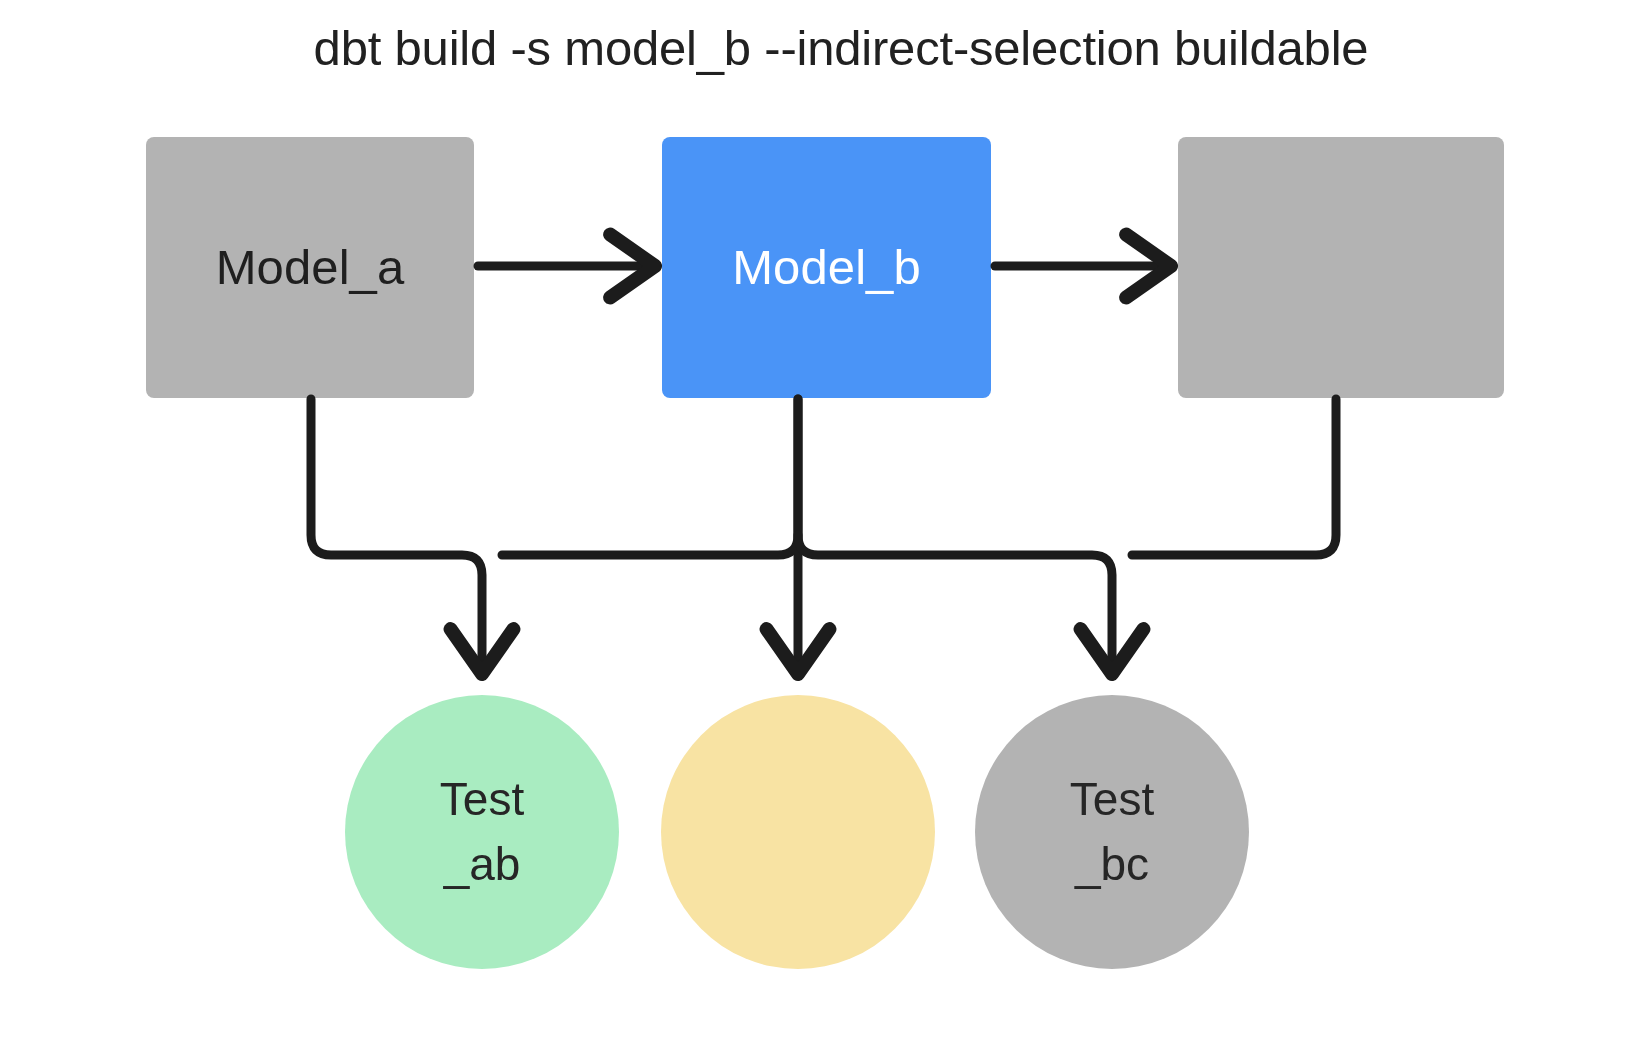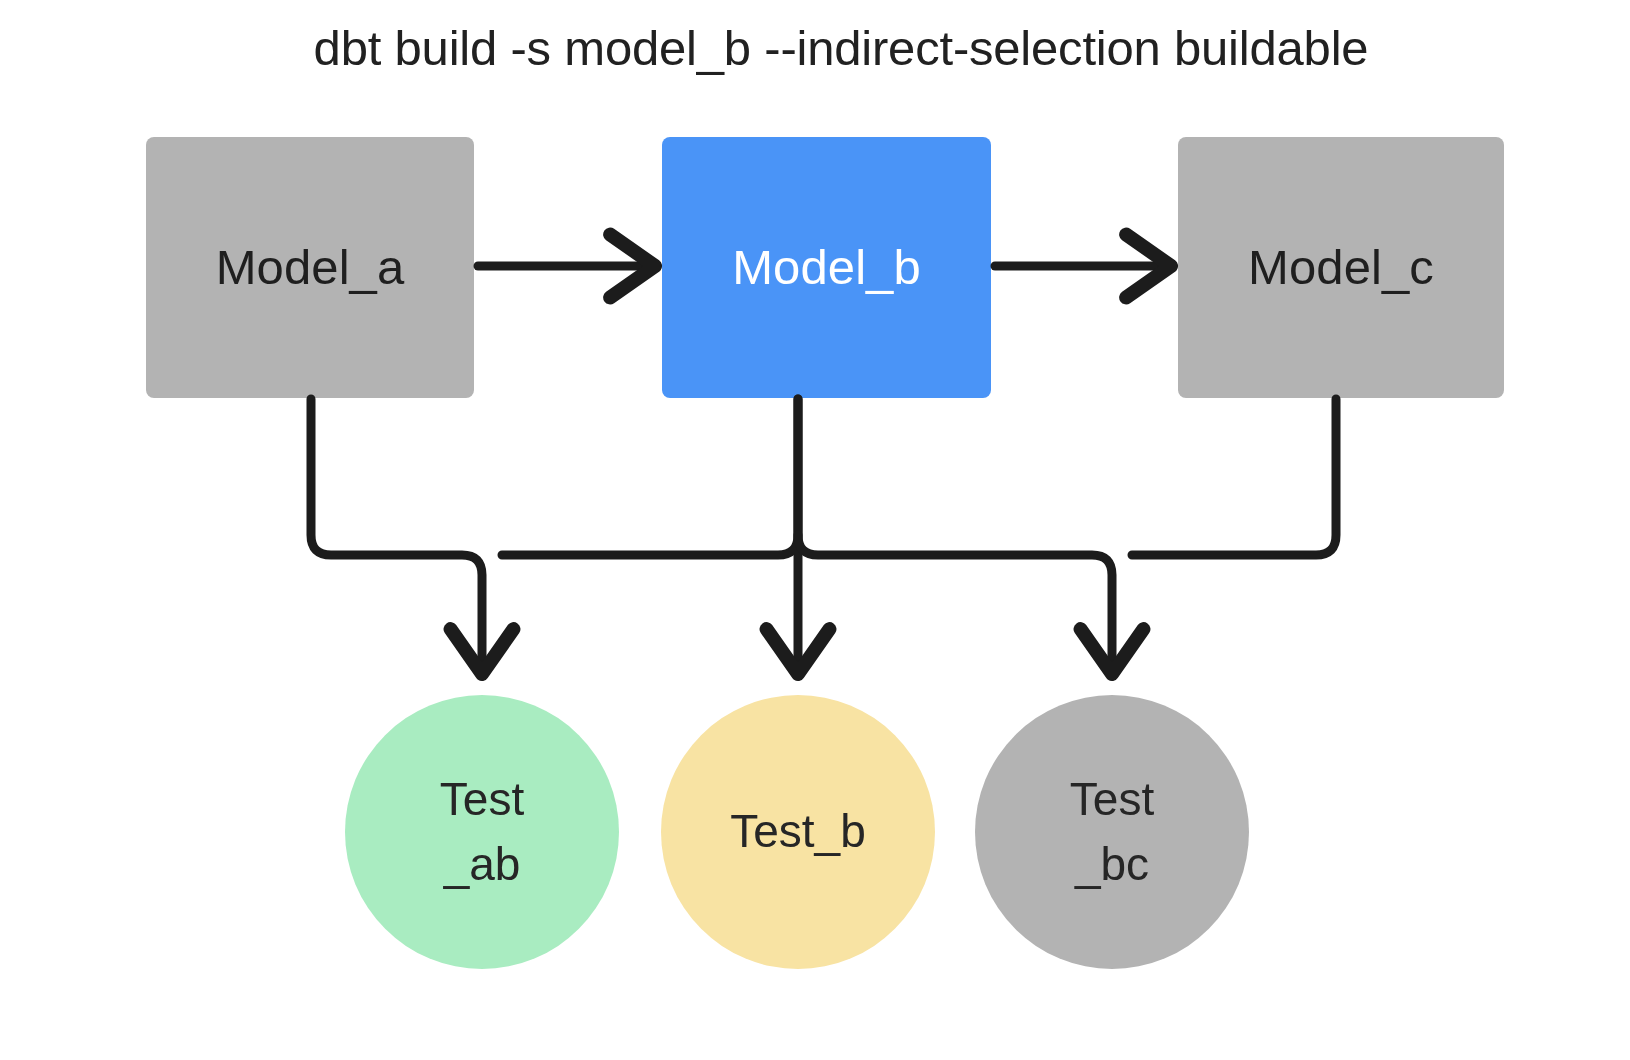--- a/index.html
+++ b/index.html
@@ -99,31 +99,25 @@
   </svg>
 
   <div class="node-label model-label" style="left:120px; top:137px; width:328px; height:261px;border-radius:12px;">
     <span>Model_a</span>
   </div>
 
   <div class="node-label model-label on-blue" style="left:636px; top:137px; width:329px; height:261px;">
     <span>Model_b</span>
   </div>
 
-  <div class="node-label model-label" style="left:1152px; top:137px; width:326px; height:261px;">
-    <span>Model_c</span>
-  </div>
 
   <div class="node-label test-label" style="left:319px; top:695px; width:274px; height:274px;">
     <span>Test</span>
     <span>_ab</span>
   </div>
 
-  <div class="node-label test-label" style="left:635px; top:695px; width:274px; height:274px;">
-    <span>Test_b</span>
-  </div>
 
   <div class="node-label test-label" style="left:949px; top:695px; width:274px; height:274px;">
     <span>Test</span>
     <span>_bc</span>
   </div>
 
 </div>
 
 </body></html>

